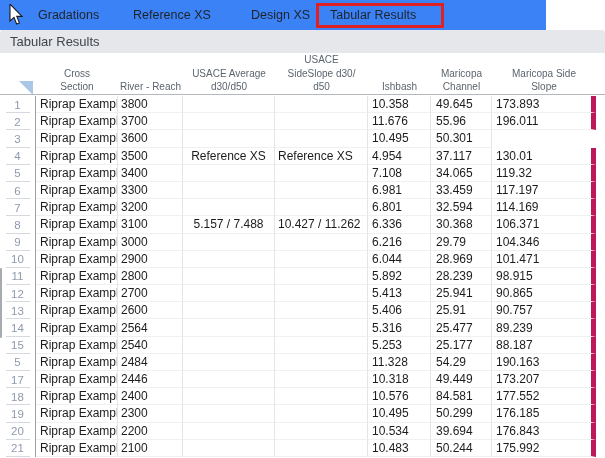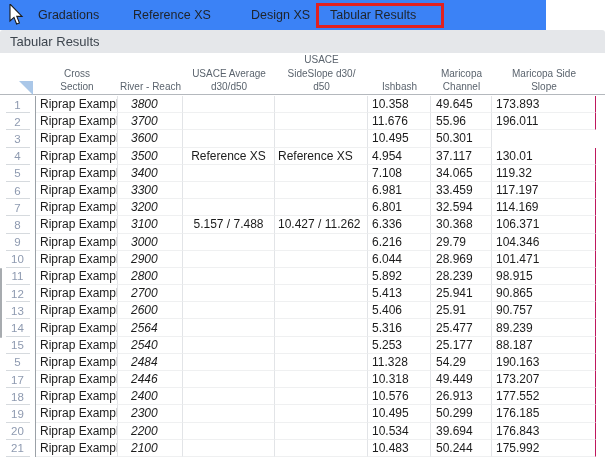--- a/index.html
+++ b/index.html
@@ -39,25 +39,25 @@
   .grid-body { position:absolute; left:0; top:96px; width:605px; }
   .row { height:17.2px; }
   .cell { display:flex; align-items:center; overflow:hidden; white-space:nowrap;
           border-right:1px solid #e2e4e7; border-bottom:1px solid #eff0f1;
           padding-left:4px; line-height:16px; }
   .cell.spacer { border:0; background:#fff; padding:0; }
   .rownum { position:relative; justify-content:center; color:#8e9ab0; font-size:11.5px;
             border-right:1px solid #9ba1a7; border-bottom:0; padding-left:0; }
   .rownum::after { content:''; position:absolute; left:6px; right:5px; bottom:0;
                    border-bottom:1px solid #d6dade; }
-  .c-xs   { padding-left:13px;font-style:italic; }
+  .c-xs   { padding-left:3px; }
   .c-avg  { justify-content:center; padding-left:0; }
   .c-side { padding-left:3px; }
   .c-mch  { padding-left:5px; }
-  .c-mside{ border-right:1px solid #be185d; }
+  .c-mside{ border-right:5px solid #be185d; }
   
   .left-scroll { position:absolute; left:0; top:268px; width:2px; height:70px;
                  background:#a7abaf; border-radius:2px; }
 </style>
 </head>
 <body>
 
 <div class="screen">
 
   <div class="tabbar">
@@ -302,21 +302,21 @@
         <div class="cell spacer"></div>
       </div>
 
       <div class="row gridcols">
         <div class="cell rownum">18</div>
         <div class="cell c-river">Riprap Example</div>
         <div class="cell c-xs">2400</div>
         <div class="cell c-avg"></div>
         <div class="cell c-side"></div>
         <div class="cell">10.576</div>
-        <div class="cell c-mch">26.913</div>
+        <div class="cell c-mch">84.581</div>
         <div class="cell c-mside">177.552</div>
         <div class="cell spacer"></div>
       </div>
 
       <div class="row gridcols">
         <div class="cell rownum">19</div>
         <div class="cell c-river">Riprap Example</div>
         <div class="cell c-xs">2300</div>
         <div class="cell c-avg"></div>
         <div class="cell c-side"></div>

